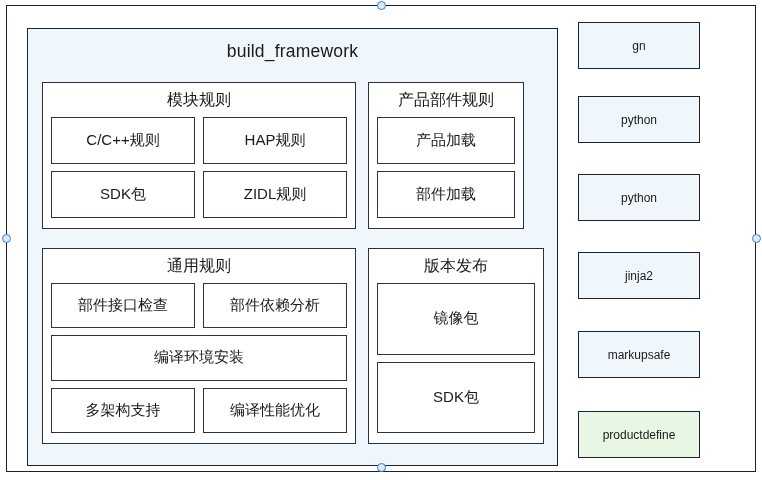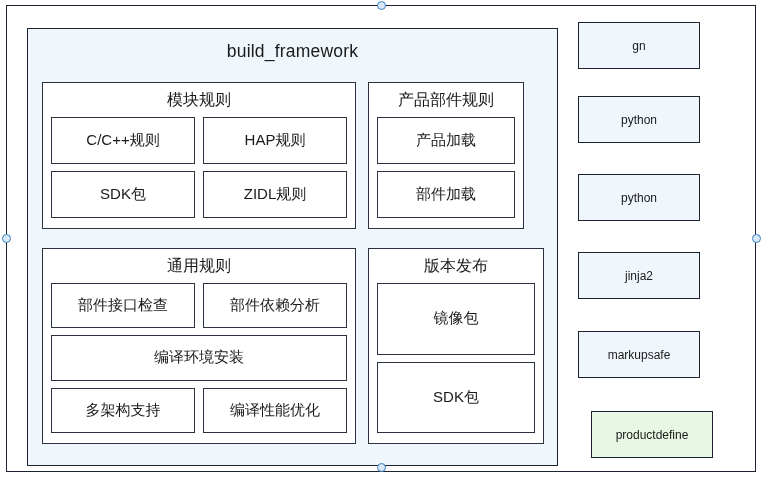--- a/index.html
+++ b/index.html
@@ -128,21 +128,21 @@
     height: 47px;
     background: #eff6fc;
     border: 1.4px solid #1b2330;
     box-sizing: border-box;
     display: flex;
     align-items: center;
     justify-content: center;
     font-size: 12px;
     color: #1a1a1a;
   }
-  .tool-box.accent-green { background: #e8f7e3; margin-left: 13px; }
+  .tool-box.accent-green { background: #e8f7e3; }
 </style>
 </head>
 <body>
 
 <div id="canvas">
 
   <div class="outer-frame"></div>
   <div class="handle top"></div>
   <div class="handle bottom"></div>
   <div class="handle left"></div>

